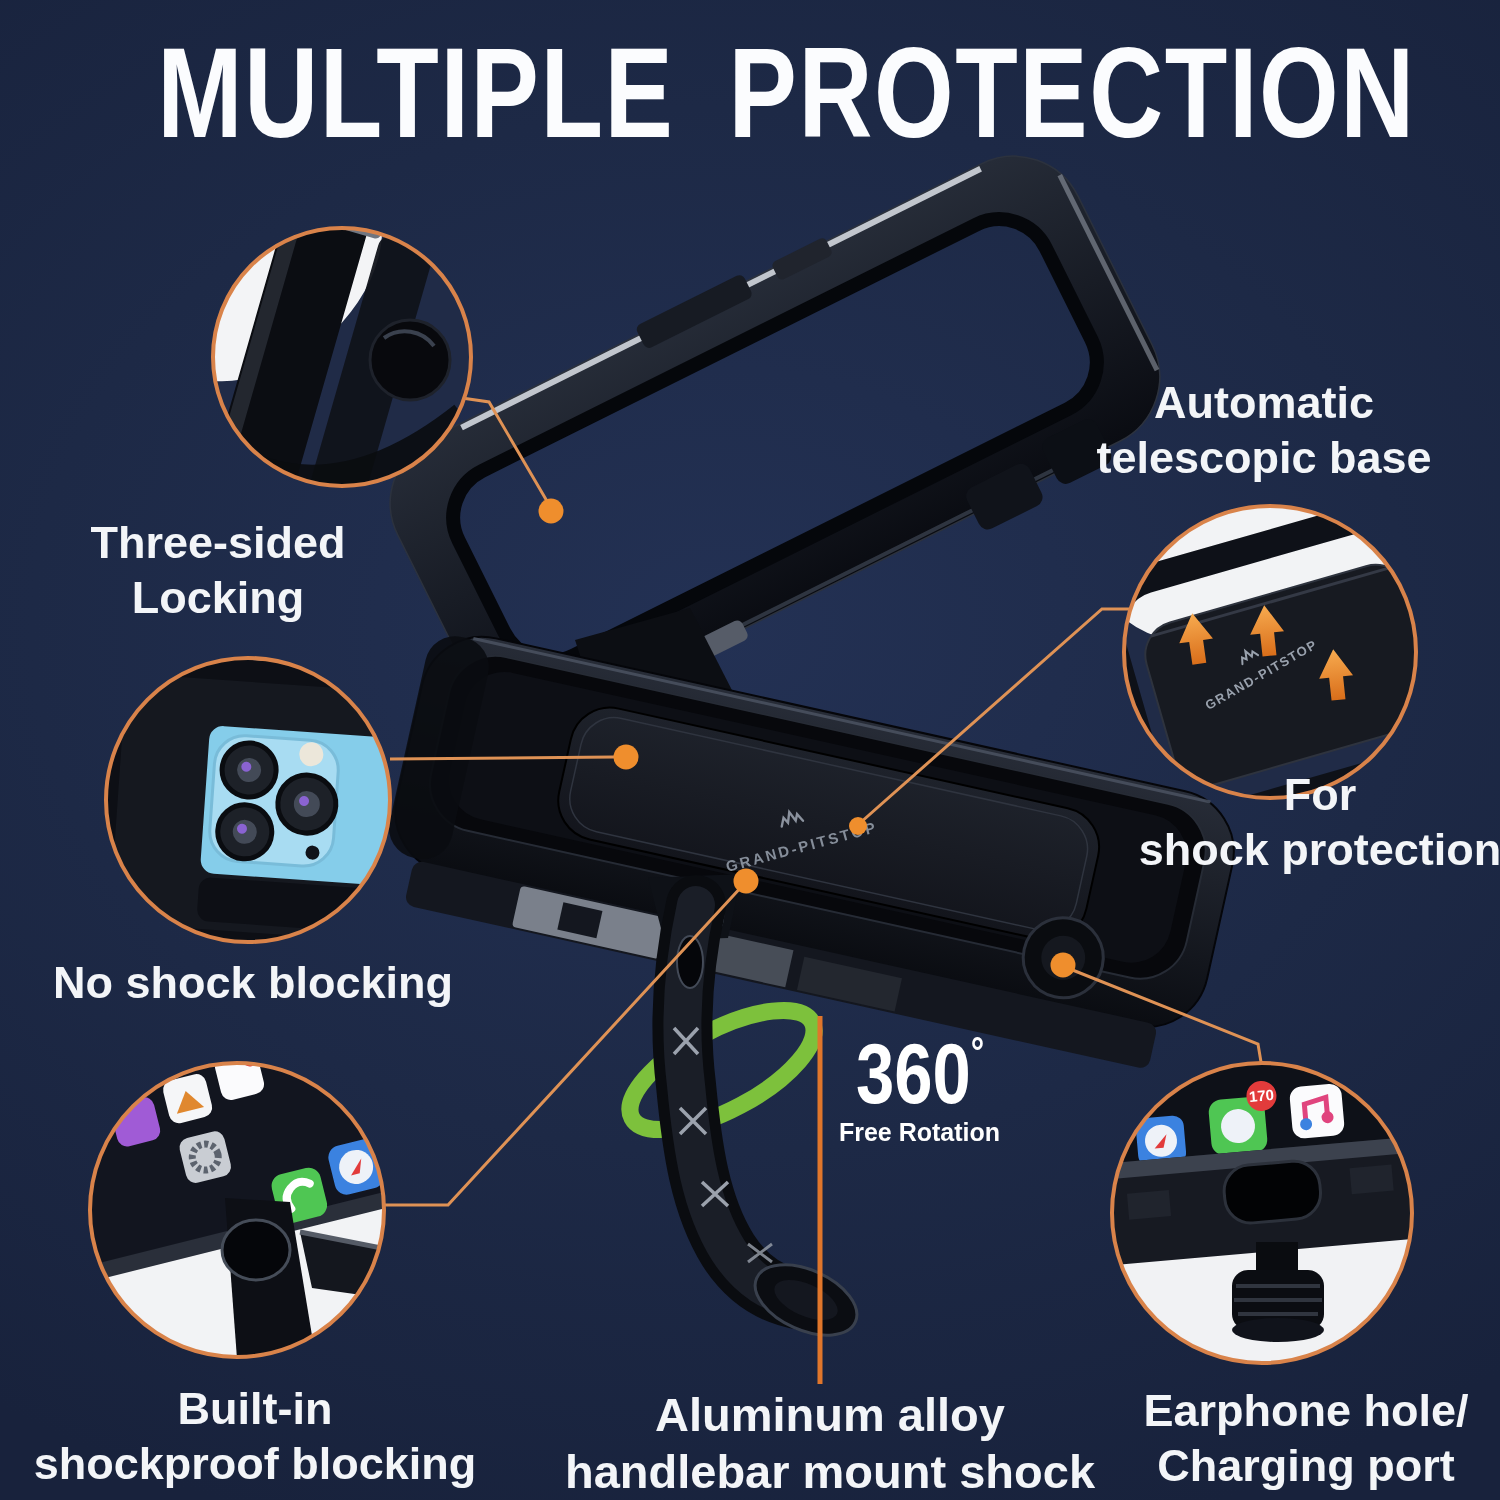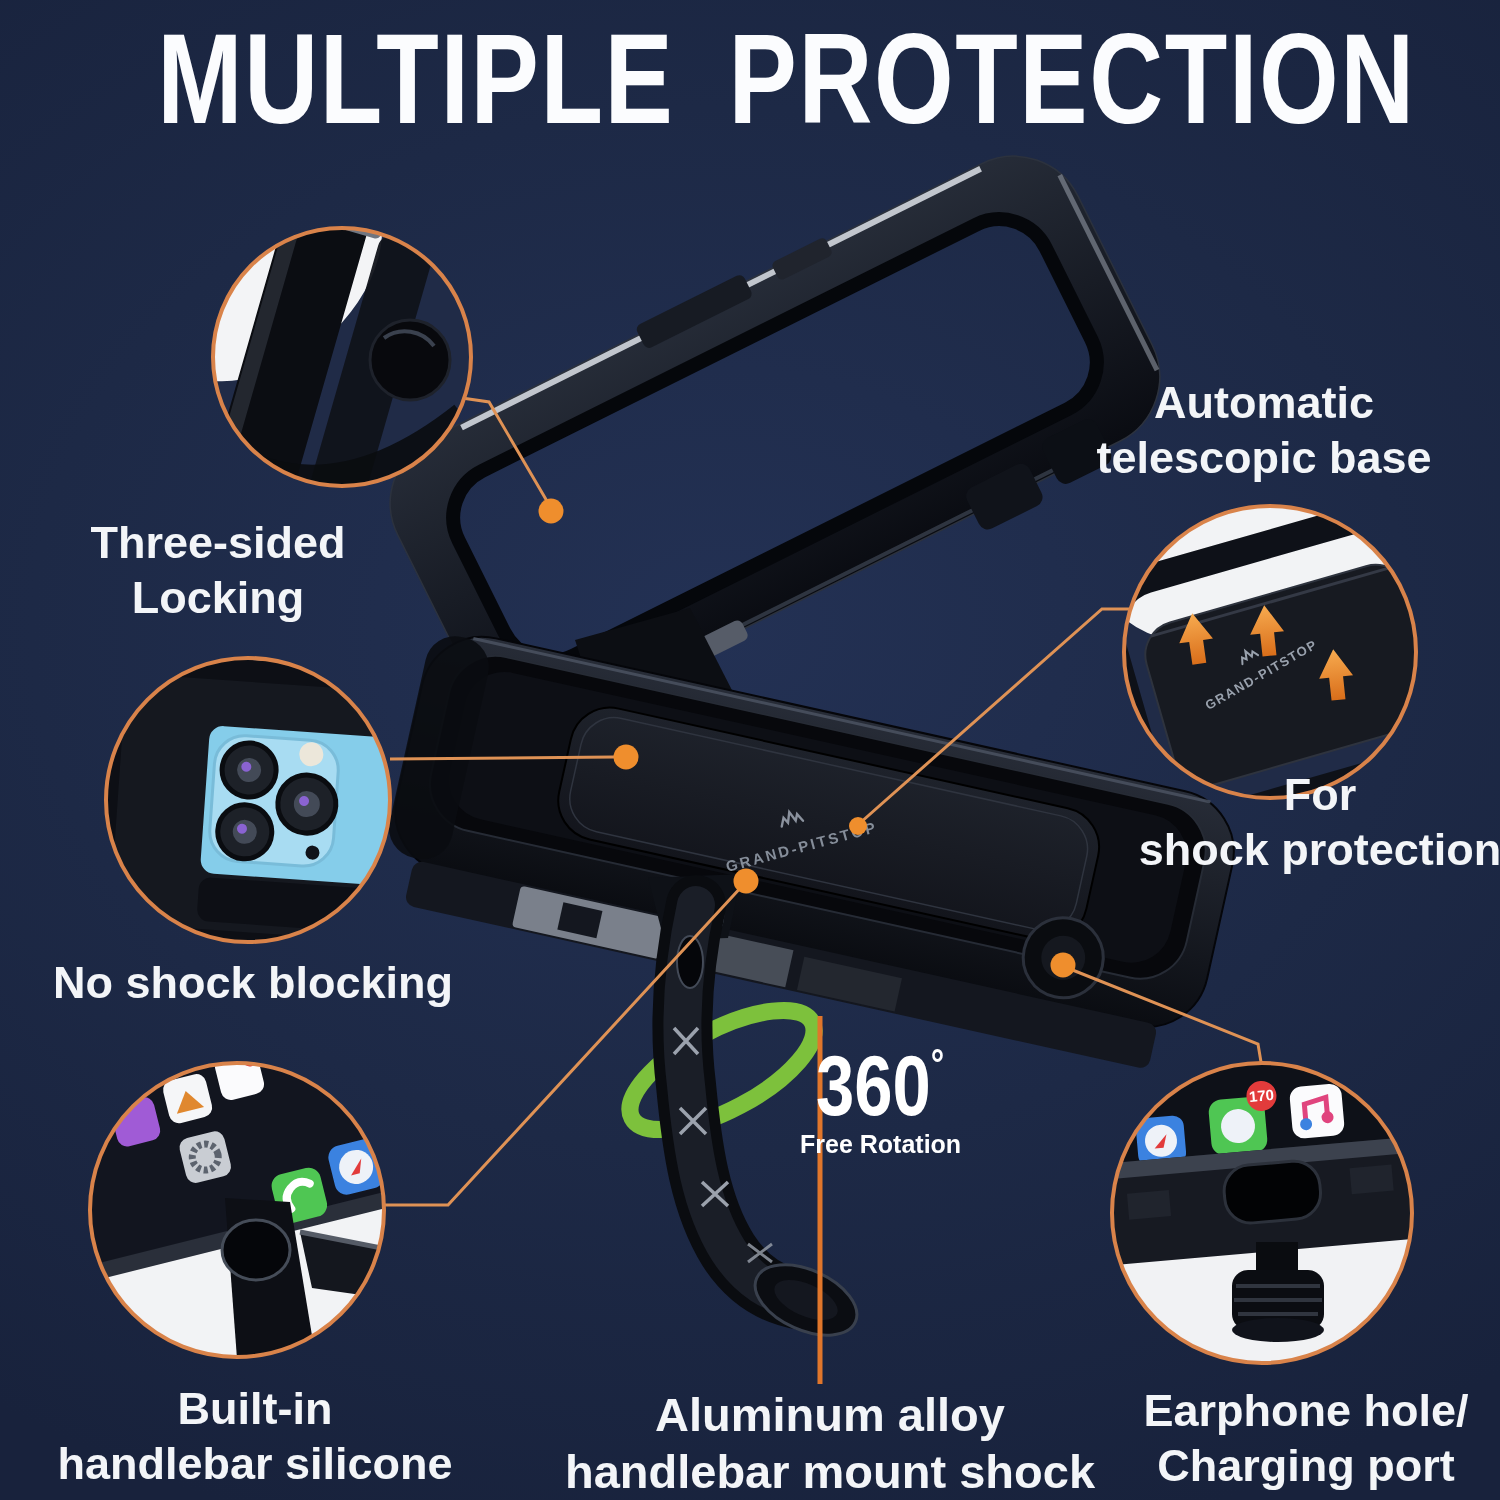--- a/index.html
+++ b/index.html
@@ -1,30 +1,30 @@
 <!DOCTYPE html>
 <html><head>
 <meta charset="utf-8">
 <style>
   html,body{margin:0;padding:0;background:#10182b;}
   .canvas{
     position:relative;width:1500px;height:1500px;overflow:hidden;
     background:radial-gradient(ellipse 1250px 950px at 48% 42%, #233154 0%, #1d2946 55%, #18223c 100%);
     font-family:"Liberation Sans",sans-serif;
   }
-  .title-wrap{position:absolute;top:12px;left:0;width:1500px;text-align:center;}
+  .title-wrap{position:absolute;top:26px;left:0;width:1500px;text-align:center;}
   .title-inner{
     display:inline-block;transform:scaleX(.8);transform-origin:center;
     font-weight:bold;font-size:128px;line-height:1.05;color:#fbfcfe;
     letter-spacing:2px;word-spacing:30px;white-space:nowrap;
   }
   .lbl{position:absolute;color:#f3f5f8;text-align:center;line-height:1.22;font-size:45px;font-weight:bold;}
   .lbl div{white-space:nowrap;}
   #lbl-aluminum{font-size:47px;}
-  .rot-wrap{position:absolute;left:800px;top:1030px;width:200px;text-align:left;color:#fff;margin-top:12px;}
+  .rot-wrap{position:absolute;left:800px;top:1030px;width:200px;text-align:right;color:#fff;}
   .rot-num{display:inline-block;transform:scaleX(.8);transform-origin:center;
     font-weight:bold;font-size:86px;line-height:1;white-space:nowrap;}
   .rot-deg{font-size:42px;vertical-align:36px;font-weight:bold;}
   .rot-cap{font-weight:bold;font-size:25px;margin-top:2px;white-space:nowrap;}
   svg text{font-family:"Liberation Sans",sans-serif;}
 </style>
 </head>
 <body>
 
 <div class="canvas">
@@ -256,21 +256,21 @@
   <div>Three-sided</div>
   <div>Locking</div>
 </div>
 
 <div class="lbl" id="lbl-camera" style="left:23px;top:956px;width:460px;">
   <div>No shock blocking</div>
 </div>
 
 <div class="lbl" id="lbl-silicone" style="left:15px;top:1382px;width:480px;">
   <div>Built-in</div>
-  <div>handlebar silicone</div>
+  <div>shockproof blocking</div>
 </div>
 
 <div class="lbl" id="lbl-telescopic" style="left:1054px;top:376px;width:420px;">
   <div>Automatic</div>
   <div>telescopic base</div>
 </div>
 
 <div class="lbl" id="lbl-shock" style="left:1120px;top:768px;width:400px;">
   <div>For</div>
   <div>shock protection</div>

